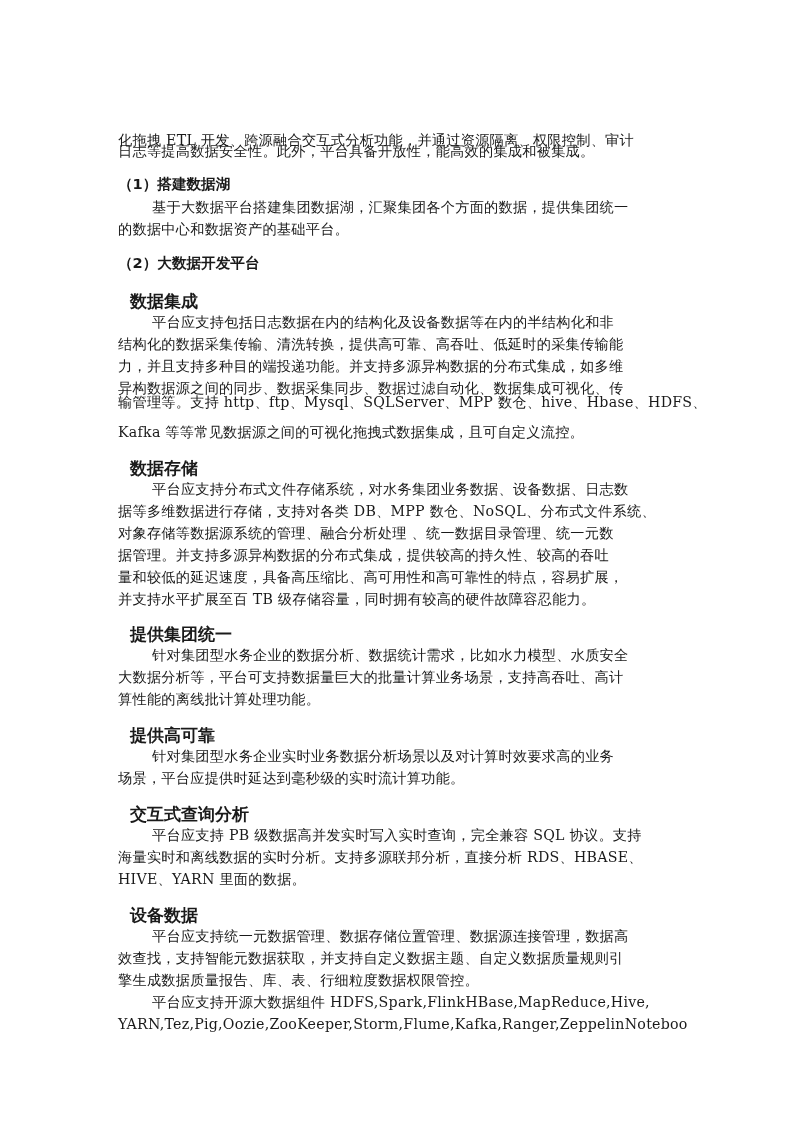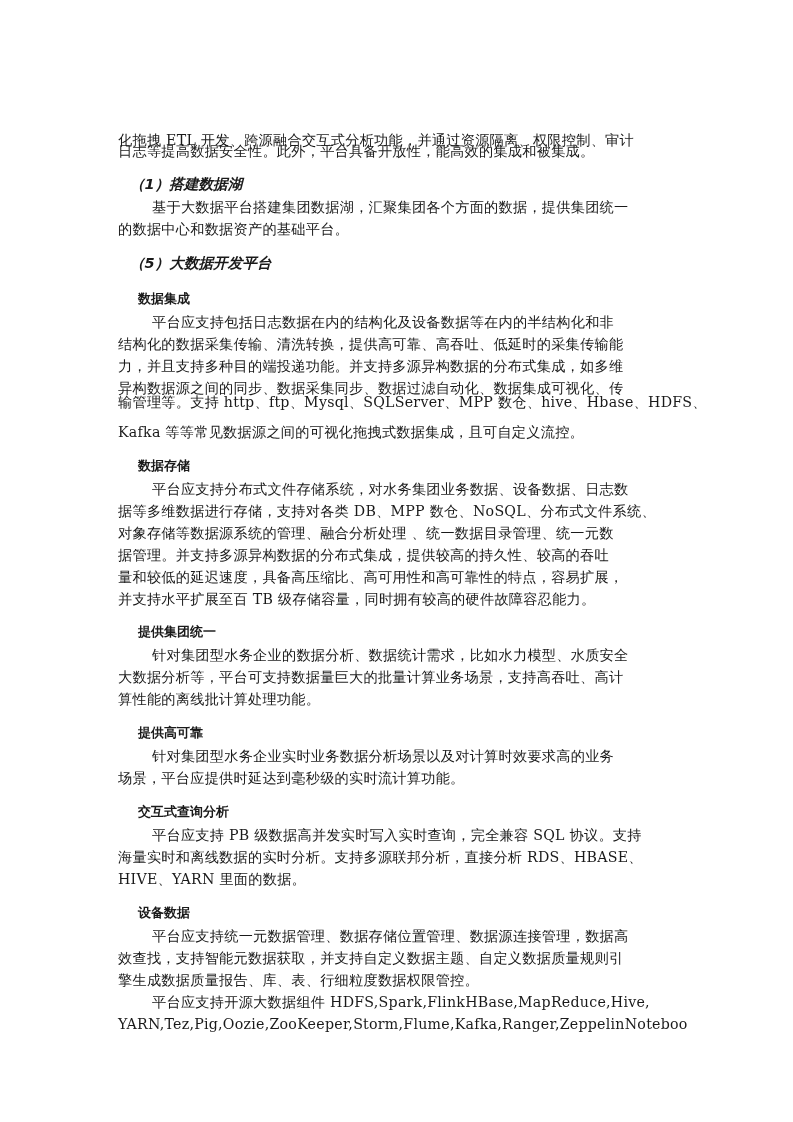--- a/index.html
+++ b/index.html
@@ -1,38 +1,38 @@
 <!DOCTYPE html>
 <html><head>
 <meta charset="utf-8">
 <style>
   html, body { margin: 0; padding: 0; background: #ffffff; }
   body { width: 793px; height: 1122px; position: relative; overflow: hidden;
          font-family: "DejaVu Serif", "Liberation Serif", serif; color: #1a1a1a; }
   .page { position: absolute; left: 118px; top: 0; width: 556px; }
   .line { position: absolute; left: 0; white-space: nowrap; font-size: 14.2px; line-height: 21px; letter-spacing: 0.25px; }
-  .h1 { position: absolute; left: 12px; white-space: nowrap; font-size: 14.6px; font-weight: bold;
-        font-family: "DejaVu Sans", "Liberation Sans", sans-serif; font-style: italic; }
-  .h2 { position: absolute; left: 20px; white-space: nowrap; font-size: 13px; font-weight: bold;
+  .h1 { position: absolute; left: 0; white-space: nowrap; font-size: 14.6px; font-weight: bold;
+        font-family: "DejaVu Sans", "Liberation Sans", sans-serif; }
+  .h2 { position: absolute; left: 12px; white-space: nowrap; font-size: 17px; font-weight: bold;
         font-family: Liberation Mono, monospace; }
   .indent { left: 34px; }
 </style>
 </head>
 <body>
 
 <div class="page">
 
   <div class="line" style="top:130px">化拖拽 ETL 开发、跨源融合交互式分析功能，并通过资源隔离、权限控制、审计</div>
   <div class="line" style="top:141px">日志等提高数据安全性。此外，平台具备开放性，能高效的集成和被集成。</div>
 
   <div class="h1" style="top:175px">（1）搭建数据湖</div>
   <div class="line indent" style="top:197px">基于大数据平台搭建集团数据湖，汇聚集团各个方面的数据，提供集团统一</div>
   <div class="line" style="top:219px">的数据中心和数据资产的基础平台。</div>
 
-  <div class="h1" style="top:254px">（5）大数据开发平台</div>
+  <div class="h1" style="top:254px">（2）大数据开发平台</div>
 
   <div class="h2" style="top:290px">数据集成</div>
   <div class="line indent" style="top:312px">平台应支持包括日志数据在内的结构化及设备数据等在内的半结构化和非</div>
   <div class="line" style="top:334px">结构化的数据采集传输、清洗转换，提供高可靠、高吞吐、低延时的采集传输能</div>
   <div class="line" style="top:356px">力，并且支持多种目的端投递功能。并支持多源异构数据的分布式集成，如多维</div>
   <div class="line" style="top:378px">异构数据源之间的同步、数据采集同步、数据过滤自动化、数据集成可视化、传</div>
   <div class="line" style="top:392px">输管理等。支持 http、ftp、Mysql、SQLServer、MPP 数仓、hive、Hbase、HDFS、</div>
   <div class="line" style="top:422px">Kafka 等等常见数据源之间的可视化拖拽式数据集成，且可自定义流控。</div>
 
   <div class="h2" style="top:457px">数据存储</div>

